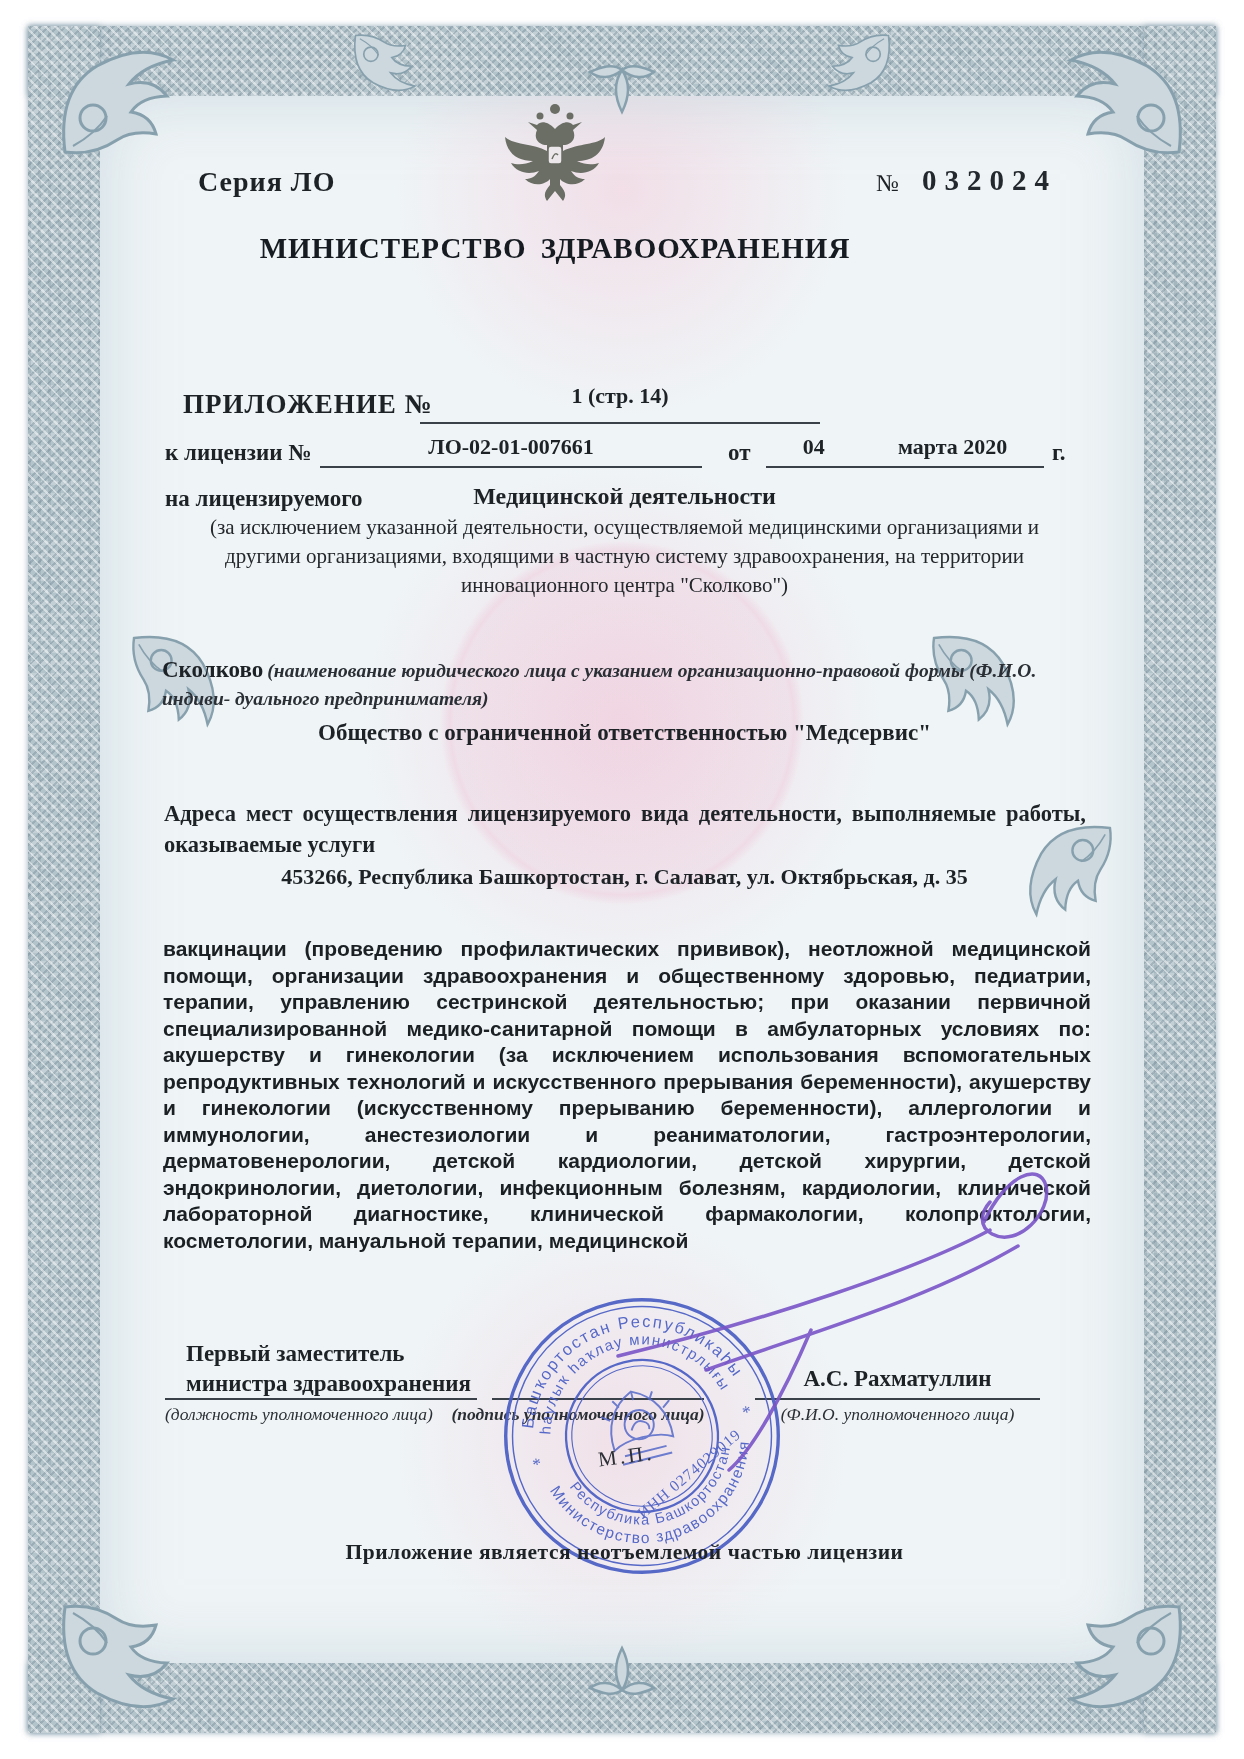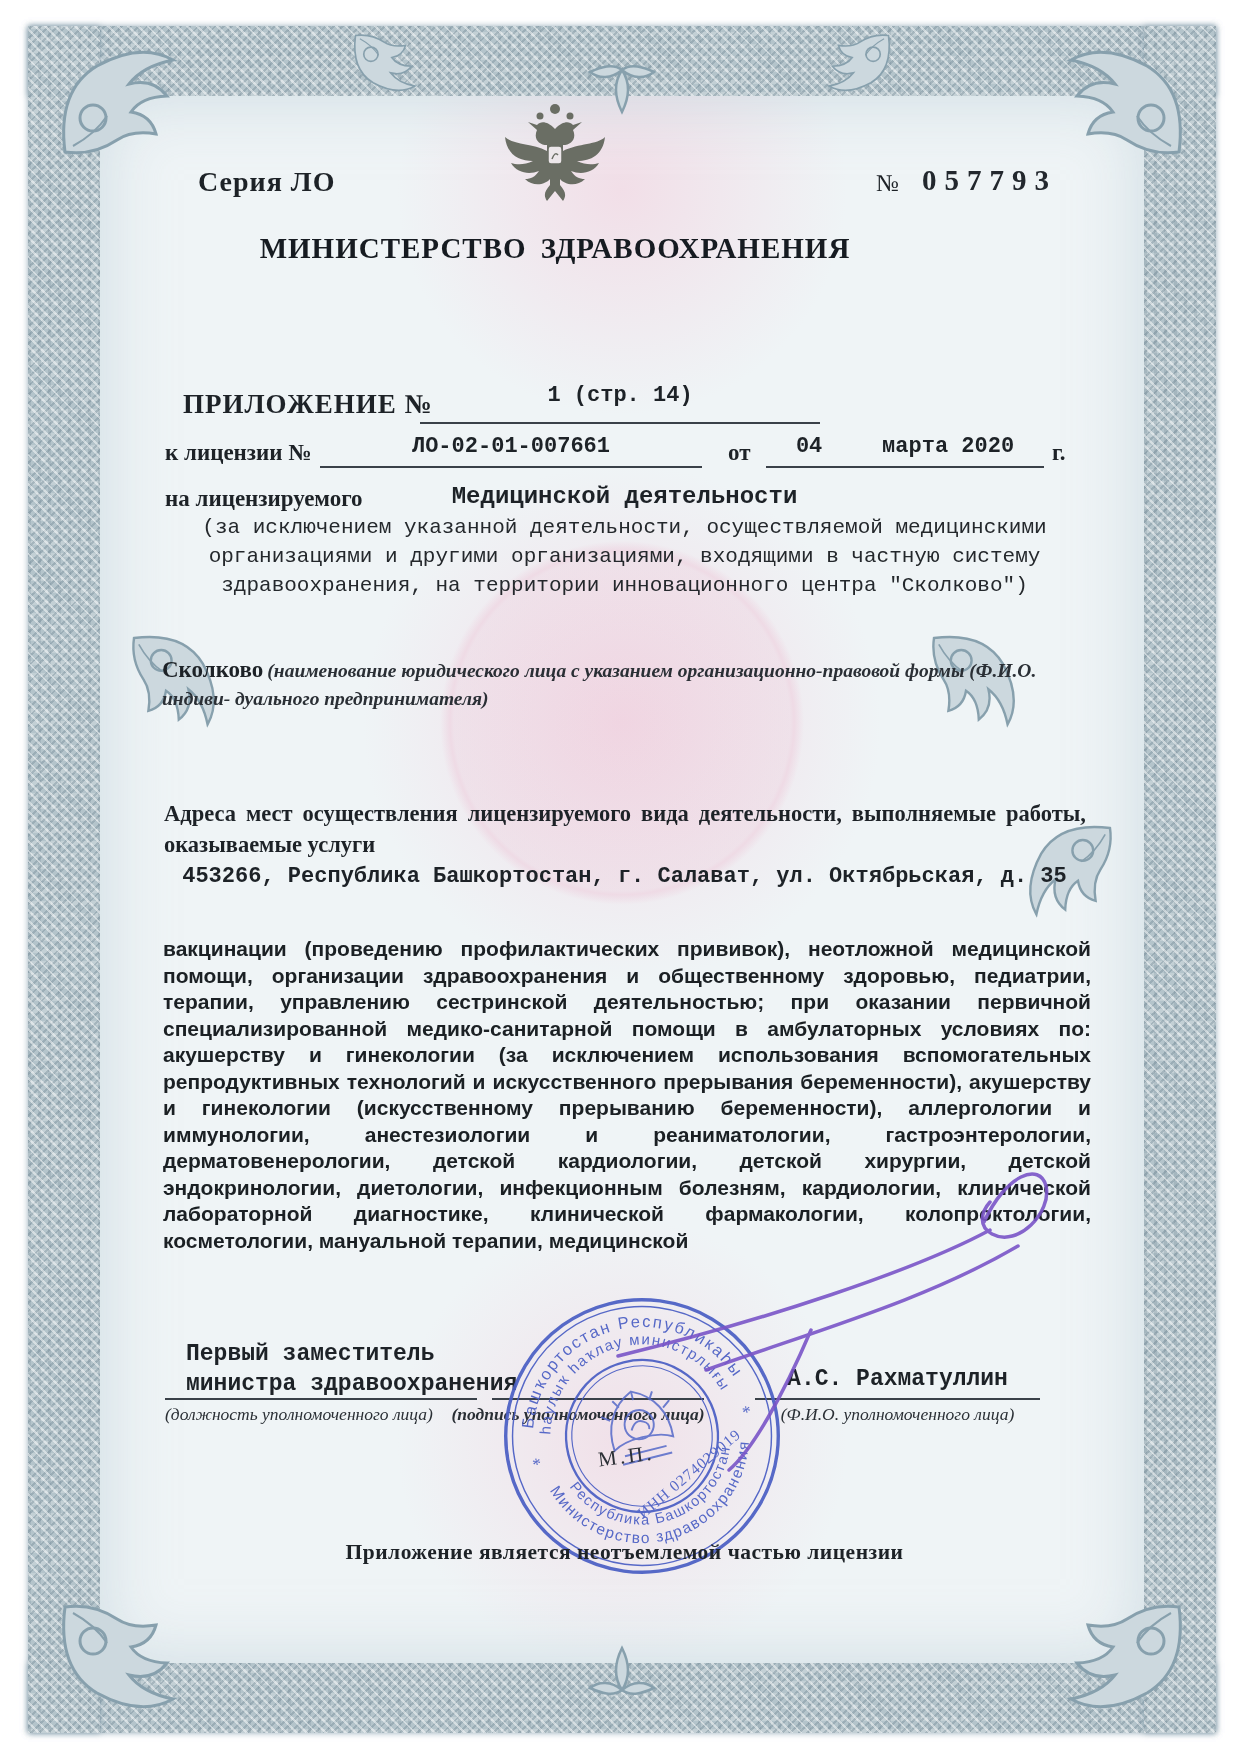--- a/index.html
+++ b/index.html
@@ -1,18 +1,18 @@
 <!DOCTYPE html>
 <html><head>
 <meta charset="utf-8">
 <style>
   html,body{margin:0;padding:0;}
   body{width:1244px;height:1759px;background:#ffffff;position:relative;overflow:hidden;}
   .serif{font-family:"Liberation Serif",serif;}
-  .sans{font-family:Liberation Mono, monospace;}
+  .sans{font-family:Liberation Serif, serif;}
   .abs{position:absolute;}
   .page{position:absolute;inset:0;width:1244px;height:1350px;}
 
   
   .band{position:absolute;background-color:#b4c4cb;
     background-image:
       repeating-linear-gradient(45deg, rgba(255,255,255,.45) 0 2px, transparent 2px 7px),
       repeating-linear-gradient(-45deg, rgba(96,120,134,.30) 0 2px, transparent 2px 6px),
       repeating-linear-gradient(90deg, rgba(96,120,134,.18) 0 3px, transparent 3px 10px),
       repeating-linear-gradient(0deg, rgba(255,255,255,.20) 0 4px, transparent 4px 12px);
@@ -91,21 +91,21 @@
     <path fill="#6a6e64" d="M60,30 C52,22 46,22 42,26 L33,23 L42,31 C38,40 44,46 52,46 L52,52 C36,44 18,46 10,38 C12,56 24,62 38,62 C30,66 22,66 16,64 C22,74 34,76 44,72 C40,78 36,80 30,80 C38,88 50,86 55,80 L55,86 C50,92 48,96 52,102 L60,92 L68,102 C72,96 70,92 65,86 L65,80 C70,86 82,88 90,80 C84,80 80,78 76,72 C86,76 98,74 104,64 C98,66 90,66 82,62 C96,62 108,56 110,38 C102,46 84,44 68,52 L68,46 C76,46 82,40 78,31 L87,23 L78,26 C74,22 68,22 60,30 Z"></path>
     <circle cx="60" cy="10" r="5" fill="#6a6e64"></circle>
     <circle cx="45" cy="17" r="3.5" fill="#6a6e64"></circle>
     <circle cx="75" cy="17" r="3.5" fill="#6a6e64"></circle>
     <rect x="53" y="47" width="14" height="18" rx="3" fill="#ece7ea" stroke="#6a6e64" stroke-width="1.5"></rect>
     <path d="M57,60 q3,-8 6,-4" fill="none" stroke="#6a6e64" stroke-width="1.5"></path>
   </svg>
 
   <div class="abs serif b ink" style="left:198px;top:166px;font-size:28px;letter-spacing:1px;">Серия ЛО</div>
   <div class="abs serif ink" style="left:876px;top:170px;font-size:24px;">№</div>
-  <div class="abs serif b" style="left:922px;top:164px;font-size:29px;letter-spacing:8px;color:#23282e;">057793</div>
+  <div class="abs serif b" style="left:922px;top:164px;font-size:29px;letter-spacing:8px;color:#23282e;">032024</div>
 
   <div class="abs title" style="left:0px;top:229px;width:1110px;">МИНИСТЕРСТВО ЗДРАВООХРАНЕНИЯ</div>
 
   <div class="abs serif b ink" style="left:183px;top:389px;font-size:27px;letter-spacing:1px;">ПРИЛОЖЕНИЕ №</div>
   <div class="abs sans b ink u-line" style="left:420px;top:383px;width:400px;height:39px;font-size:22px;text-align:center;">1 (стр. 14)</div>
 
   <div class="abs serif b ink" style="left:165px;top:440px;font-size:23px;">к лицензии №</div>
   <div class="abs sans b ink u-line" style="left:320px;top:434px;width:382px;height:32px;font-size:22px;text-align:center;">ЛО-02-01-007661</div>
   <div class="abs serif b ink" style="left:728px;top:440px;font-size:23px;">от</div>
   <div class="abs u-line" style="left:766px;top:434px;width:278px;height:32px;display:flex;justify-content:space-around;">
@@ -115,20 +115,21 @@
   <div class="abs serif b ink" style="left:1052px;top:440px;font-size:23px;">г.</div>
 
   <div class="abs serif b ink" style="left:165px;top:486px;font-size:23px;">на лицензируемого</div>
   <div class="abs sans b ink" style="left:162px;top:483px;width:925px;font-size:24px;text-align:center;">Медицинской деятельности</div>
   <div class="abs sans" style="left:192px;top:513px;width:865px;font-size:21px;line-height:29px;text-align:center;color:#24282c;">(за исключением указанной деятельности, осуществляемой медицинскими организациями и другими организациями, входящими в частную систему здравоохранения, на территории инновационного центра "Сколково")</div>
 
   <div class="abs" style="left:162px;top:656px;width:932px;line-height:27px;">
       <span class="serif b ink" style="font-size:23px;">Сколково</span>
       <span class="cap" style="font-size:19.5px;font-weight:bold;text-align:center;">(наименование юридического лица с указанием организационно-правовой формы (Ф.И.О. индиви- дуального предпринимателя)</span>
   </div>
+  <div class="abs sans b ink" style="left:162px;top:720px;width:925px;font-size:23px;text-align:center;">Общество с ограниченной ответственностью "Медсервис"</div>
 
   <div class="abs serif b ink" style="left:164px;top:798px;width:922px;font-size:22.5px;line-height:31px;text-align:justify;">Адреса мест осуществления лицензируемого вида деятельности, выполняемые работы, оказываемые услуги</div>
   <div class="abs sans b ink" style="left:162px;top:864px;width:925px;font-size:22px;text-align:center;">453266, Республика Башкортостан, г. Салават, ул. Октябрьская, д. 35</div>
 
   <div class="abs bigpar" style="left:163px;top:936px;width:928px;">вакцинации (проведению профилактических прививок), неотложной медицинской помощи, организации здравоохранения и общественному здоровью, педиатрии, терапии, управлению сестринской деятельностью; при оказании первичной специализированной медико-санитарной помощи в амбулаторных условиях по: акушерству и гинекологии (за исключением использования вспомогательных репродуктивных технологий и искусственного прерывания беременности), акушерству и гинекологии (искусственному прерыванию беременности), аллергологии и иммунологии, анестезиологии и реаниматологии, гастроэнтерологии, дерматовенерологии, детской кардиологии, детской хирургии, детской эндокринологии, диетологии, инфекционным болезням, кардиологии, клинической лабораторной диагностике, клинической фармакологии, колопроктологии, косметологии, мануальной терапии, медицинской</div>
 
   <div class="abs sans b ink" style="left:186px;top:1341px;font-size:23px;">Первый заместитель</div>
   <div class="abs sans b ink" style="left:186px;top:1371px;font-size:23px;">министра здравоохранения</div>
   <div class="abs" style="left:165px;top:1398px;width:312px;border-top:2px solid #3a4149;"></div>
   <div class="abs cap" style="left:165px;top:1404px;width:312px;text-align:left;">(должность уполномоченного лица)</div>

